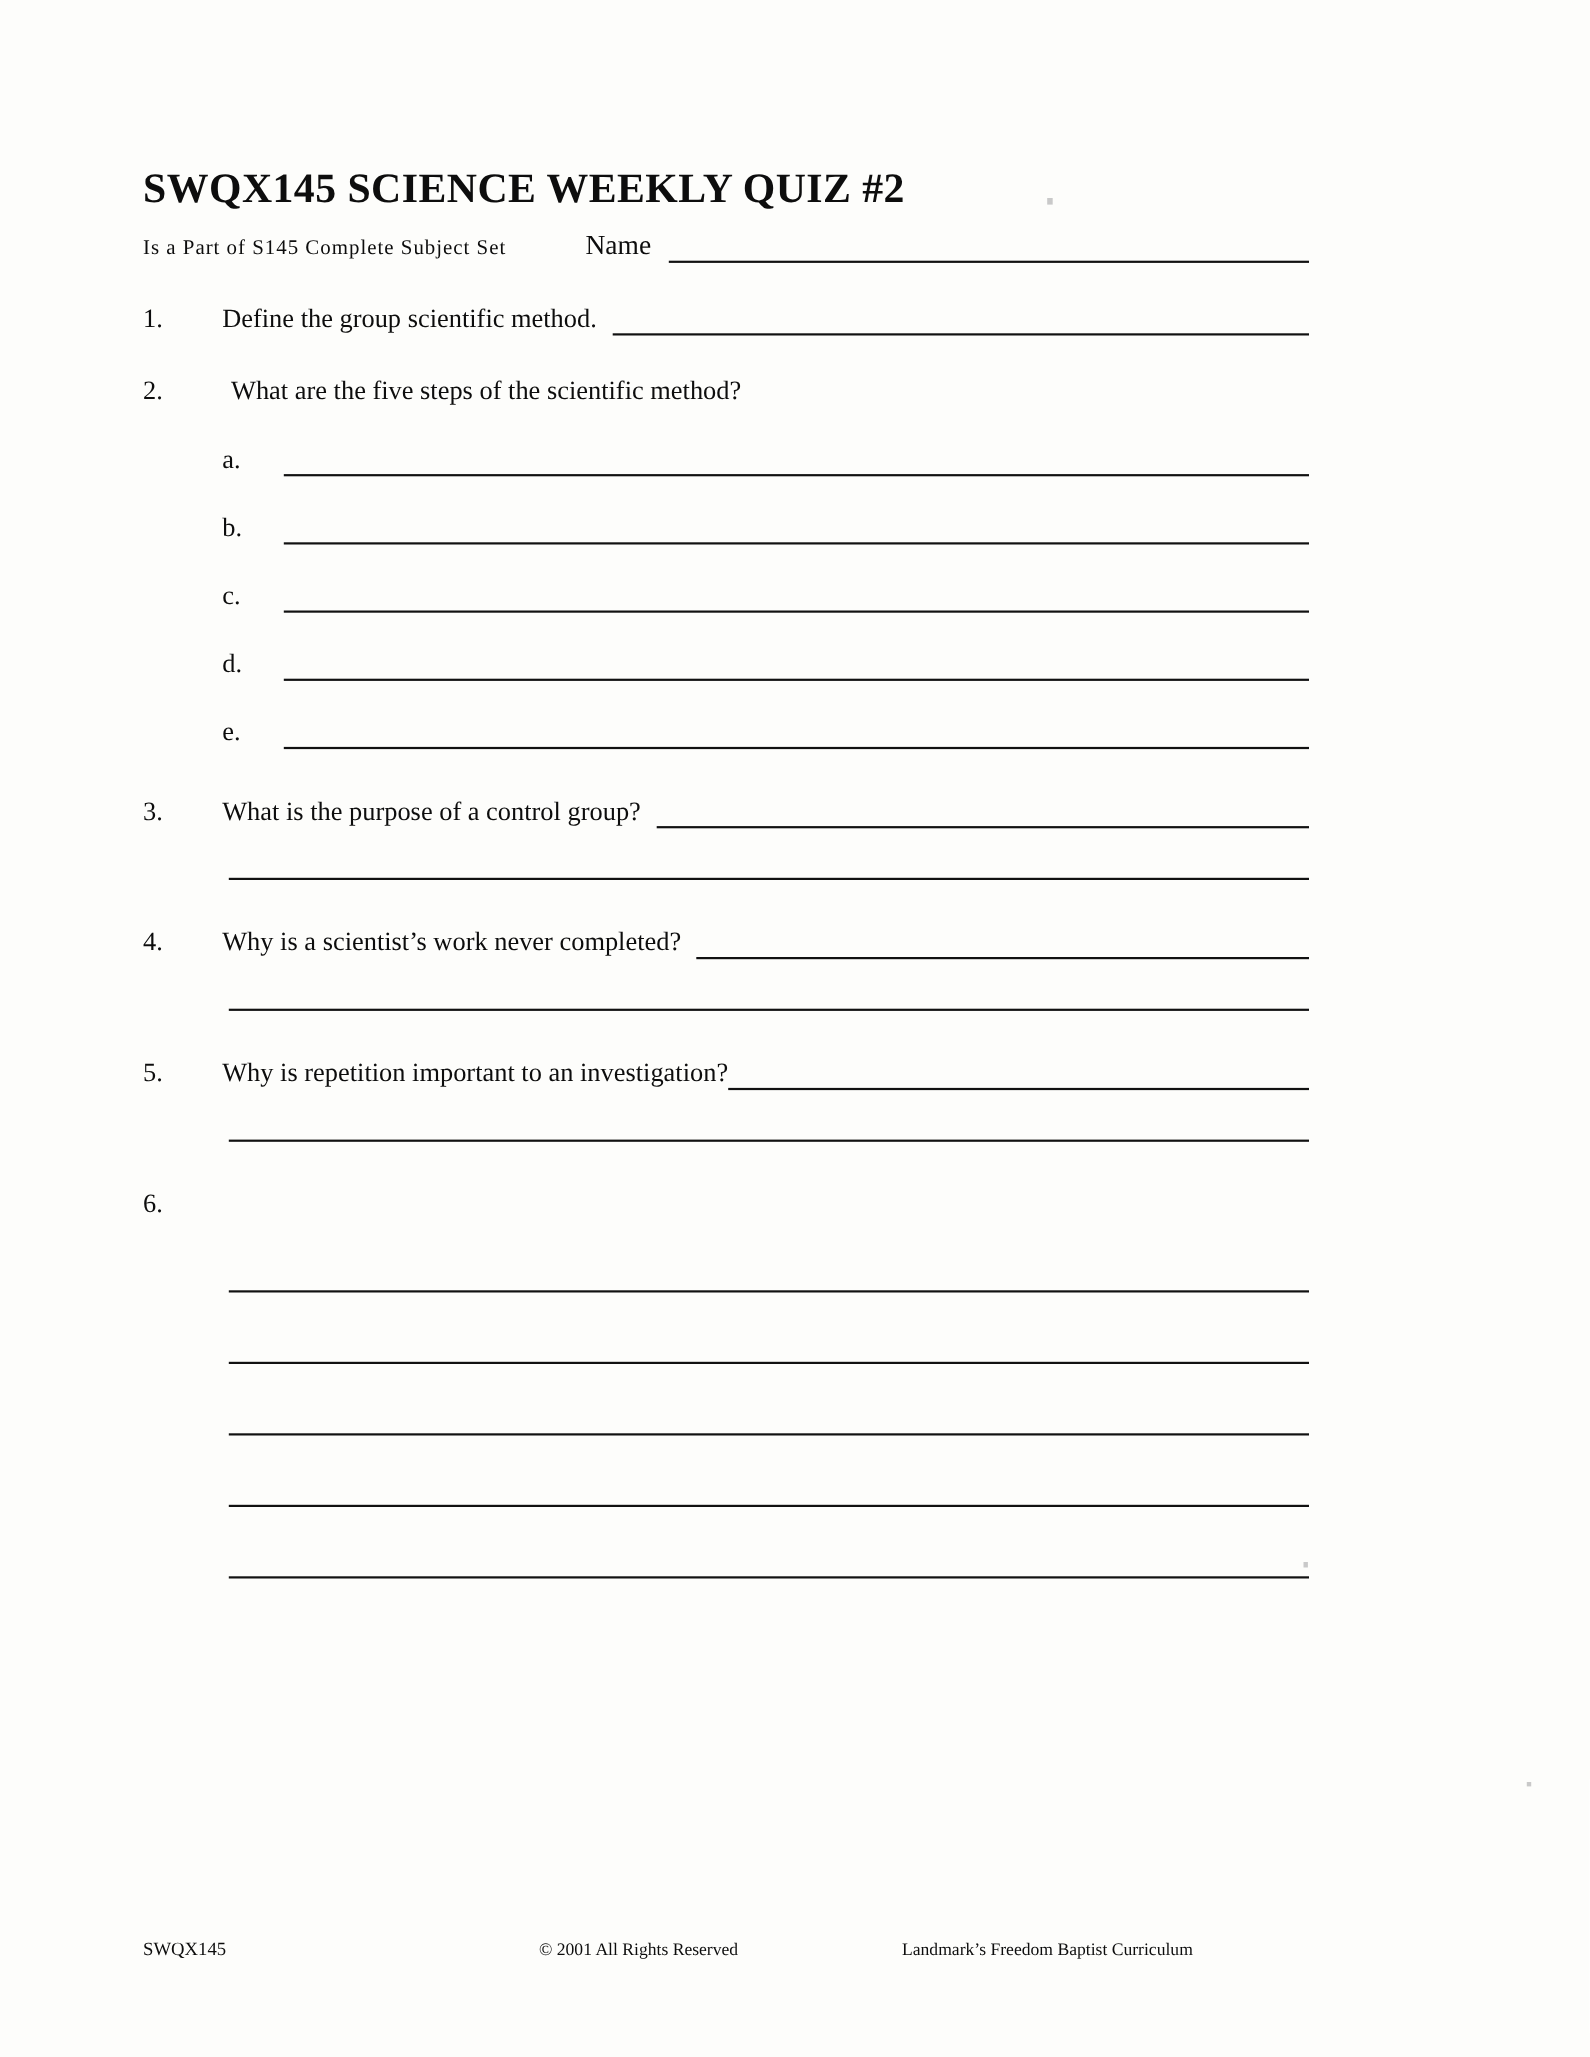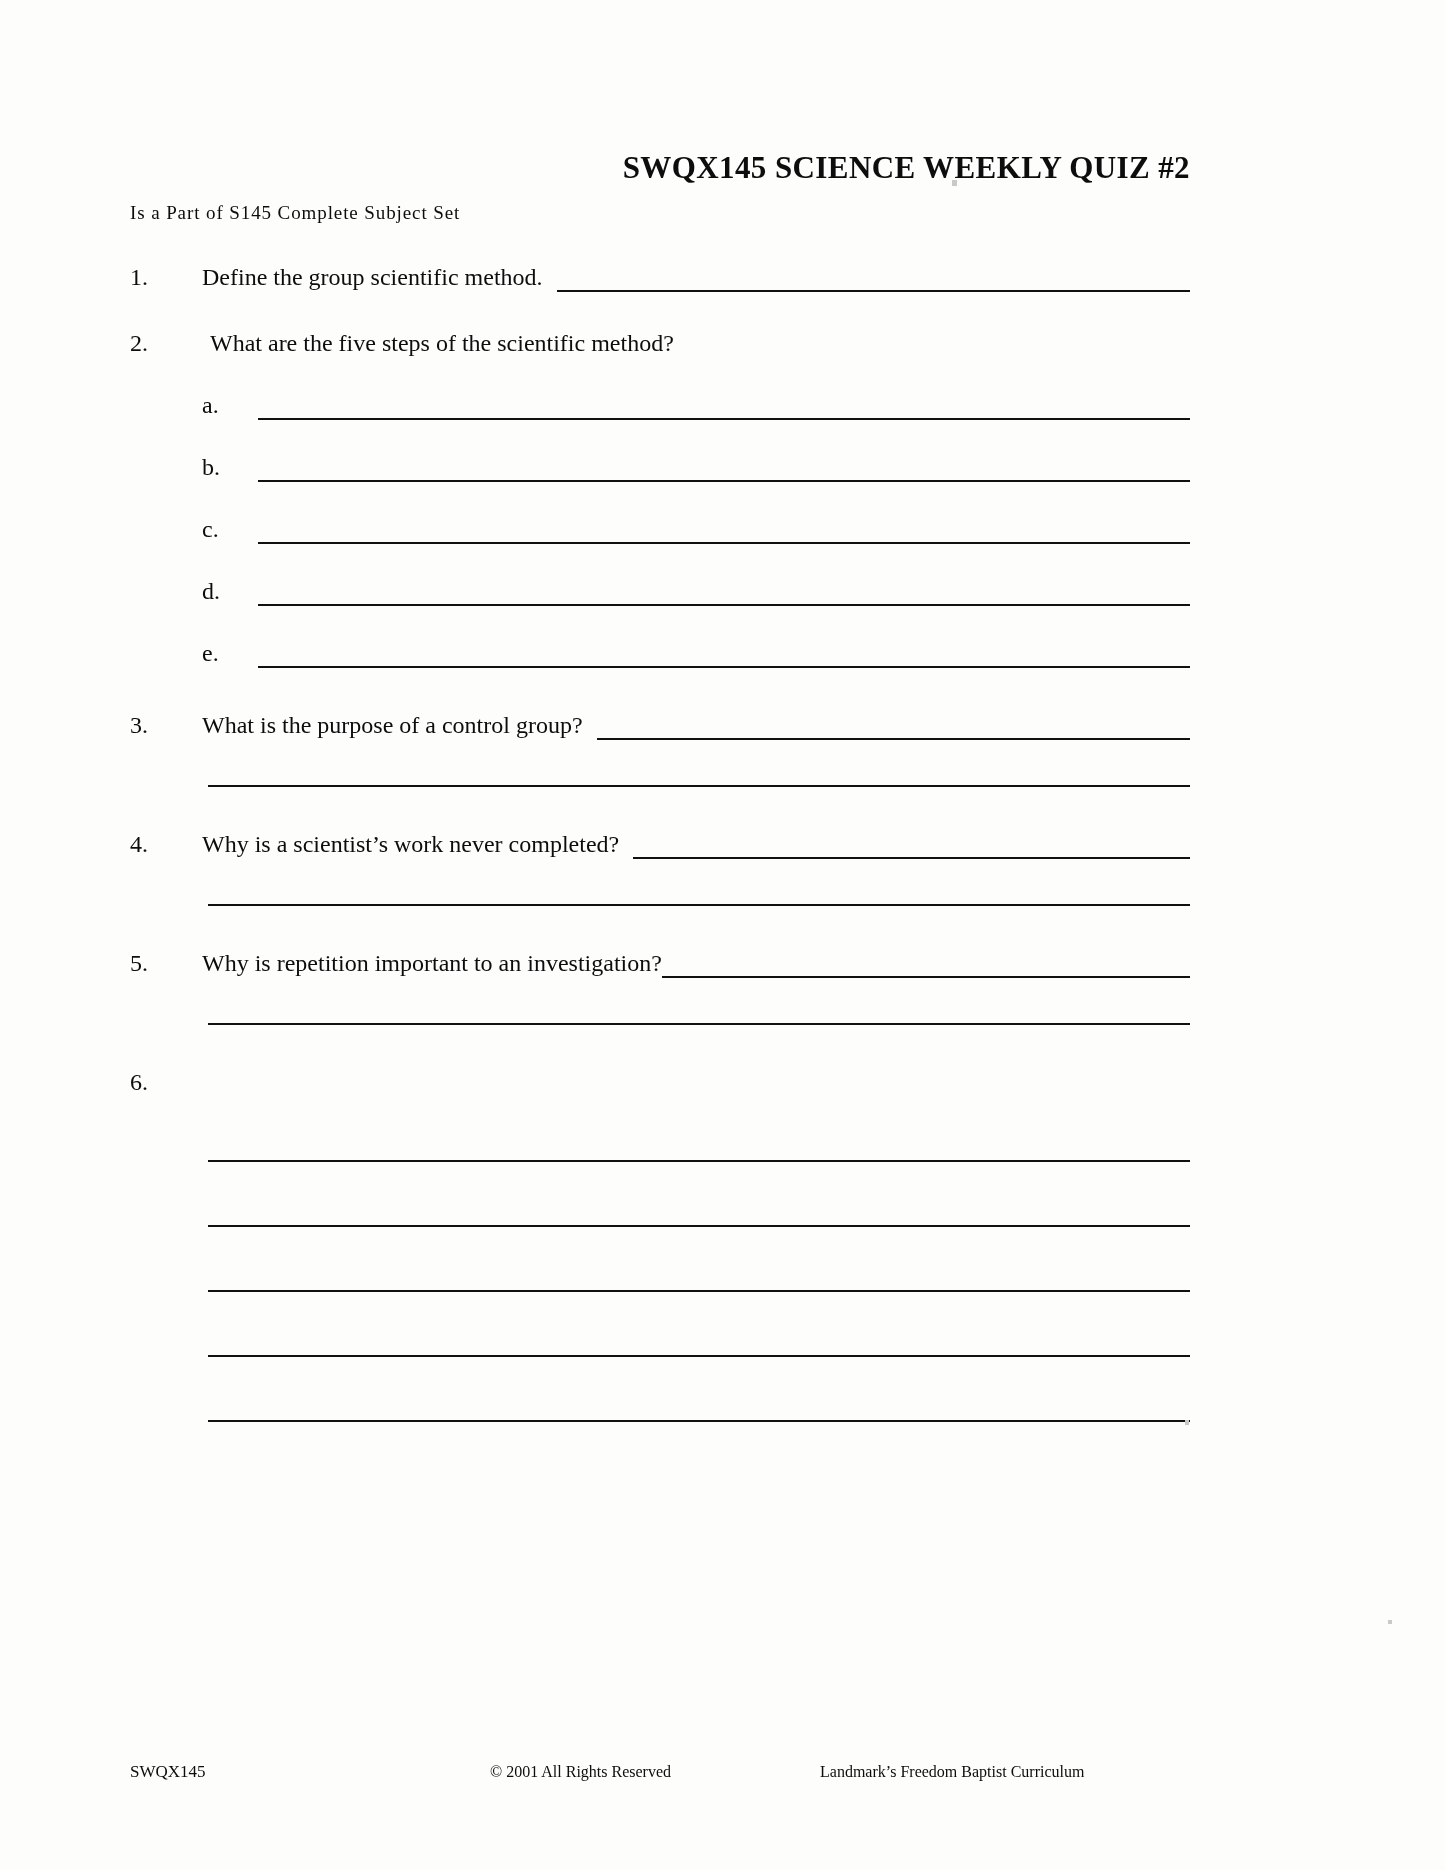--- a/index.html
+++ b/index.html
@@ -24,26 +24,25 @@
   }
   .sheet {
     position: absolute;
     left: 130px;
     top: 150px;
     width: 1060px;
   }
 
   
   .quiz-title {
-    font-size: 31px;
+    font-size: 38px;
     font-weight: bold;
     letter-spacing: 0.4px;
-    margin: 0 0 0 12px;
+    margin: 0 0 0 0;
     font-family: "Liberation Serif", serif;
-    text-align: right;
   }
   .subheader-row {
     display: flex;
     align-items: flex-end;
     margin-top: 16px;
   }
   .subject-set {
     font-size: 19px;
     letter-spacing: 0.9px;
     white-space: nowrap;
@@ -166,20 +165,24 @@
 <body>
 
 <div class="page">
 
   <div class="sheet">
 
     <div class="quiz-title">SWQX145 SCIENCE WEEKLY QUIZ #2</div>
 
     <div class="subheader-row">
       <div class="subject-set">Is a Part of S145 Complete Subject Set</div>
+      <div class="name-block">
+        <div class="name-label">Name</div>
+        <div class="name-rule"></div>
+      </div>
     </div>
 
 
     <div class="q">
       <div class="q-num">1.</div>
       <div class="q-text">Define the group scientific method.</div>
       <div class="q-rule"></div>
     </div>
 
     <div class="q">

